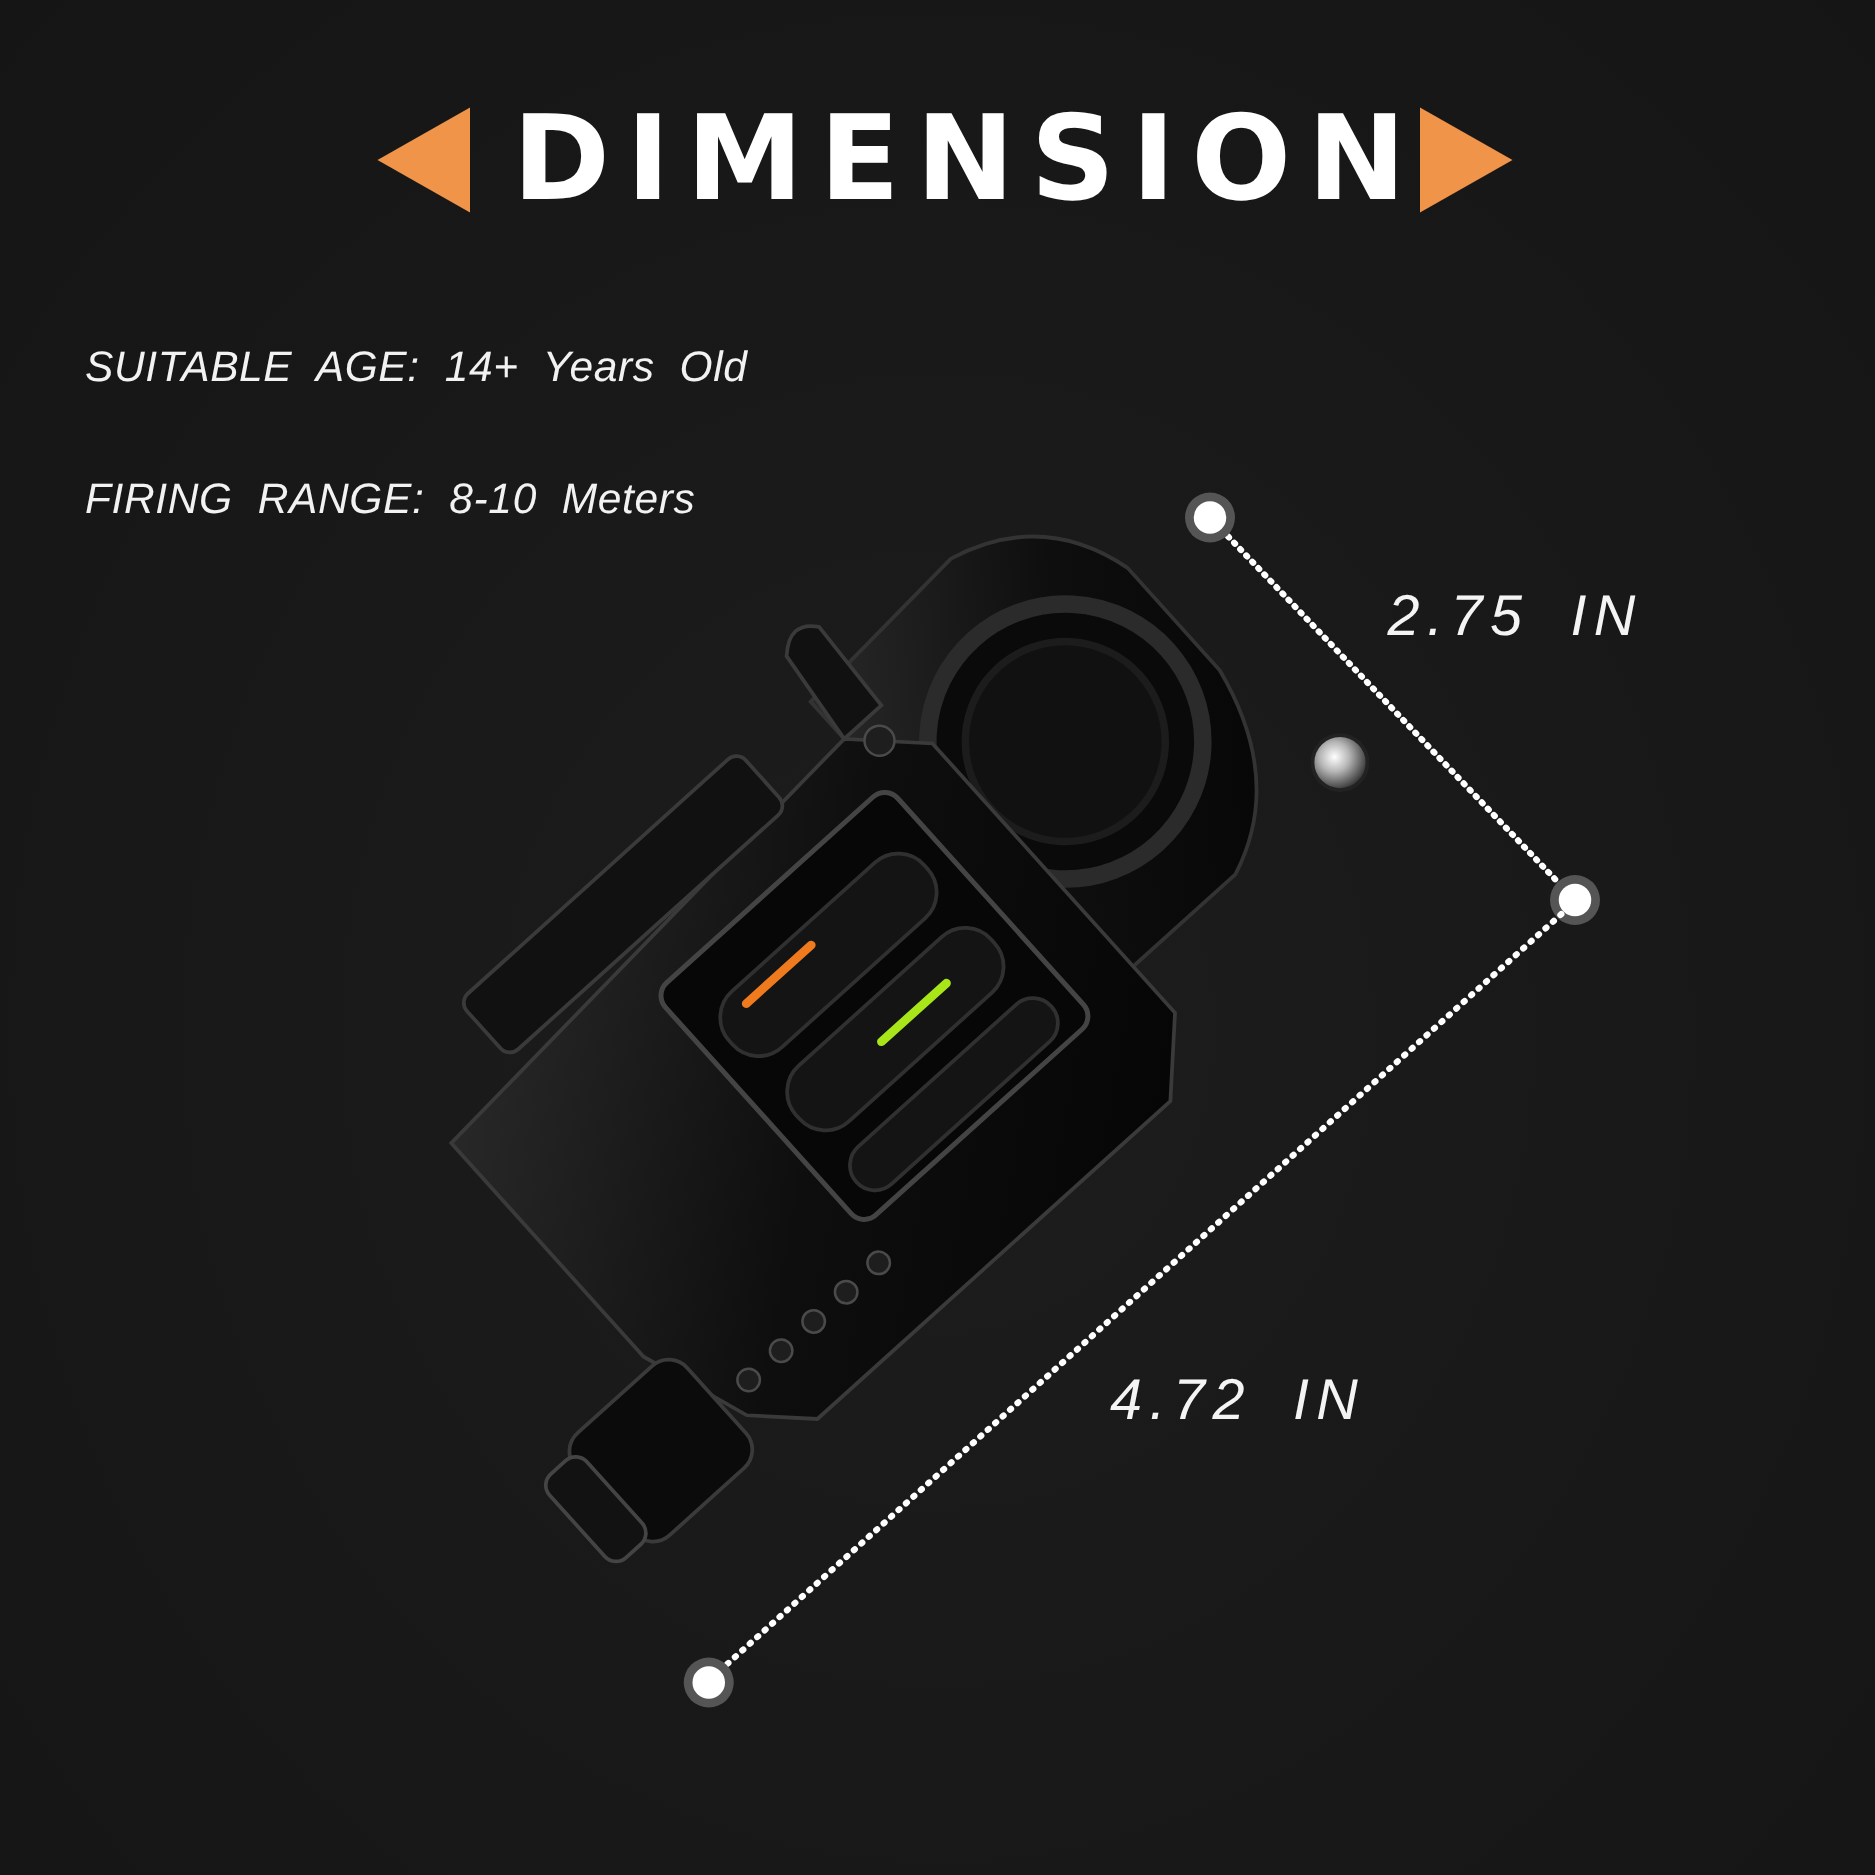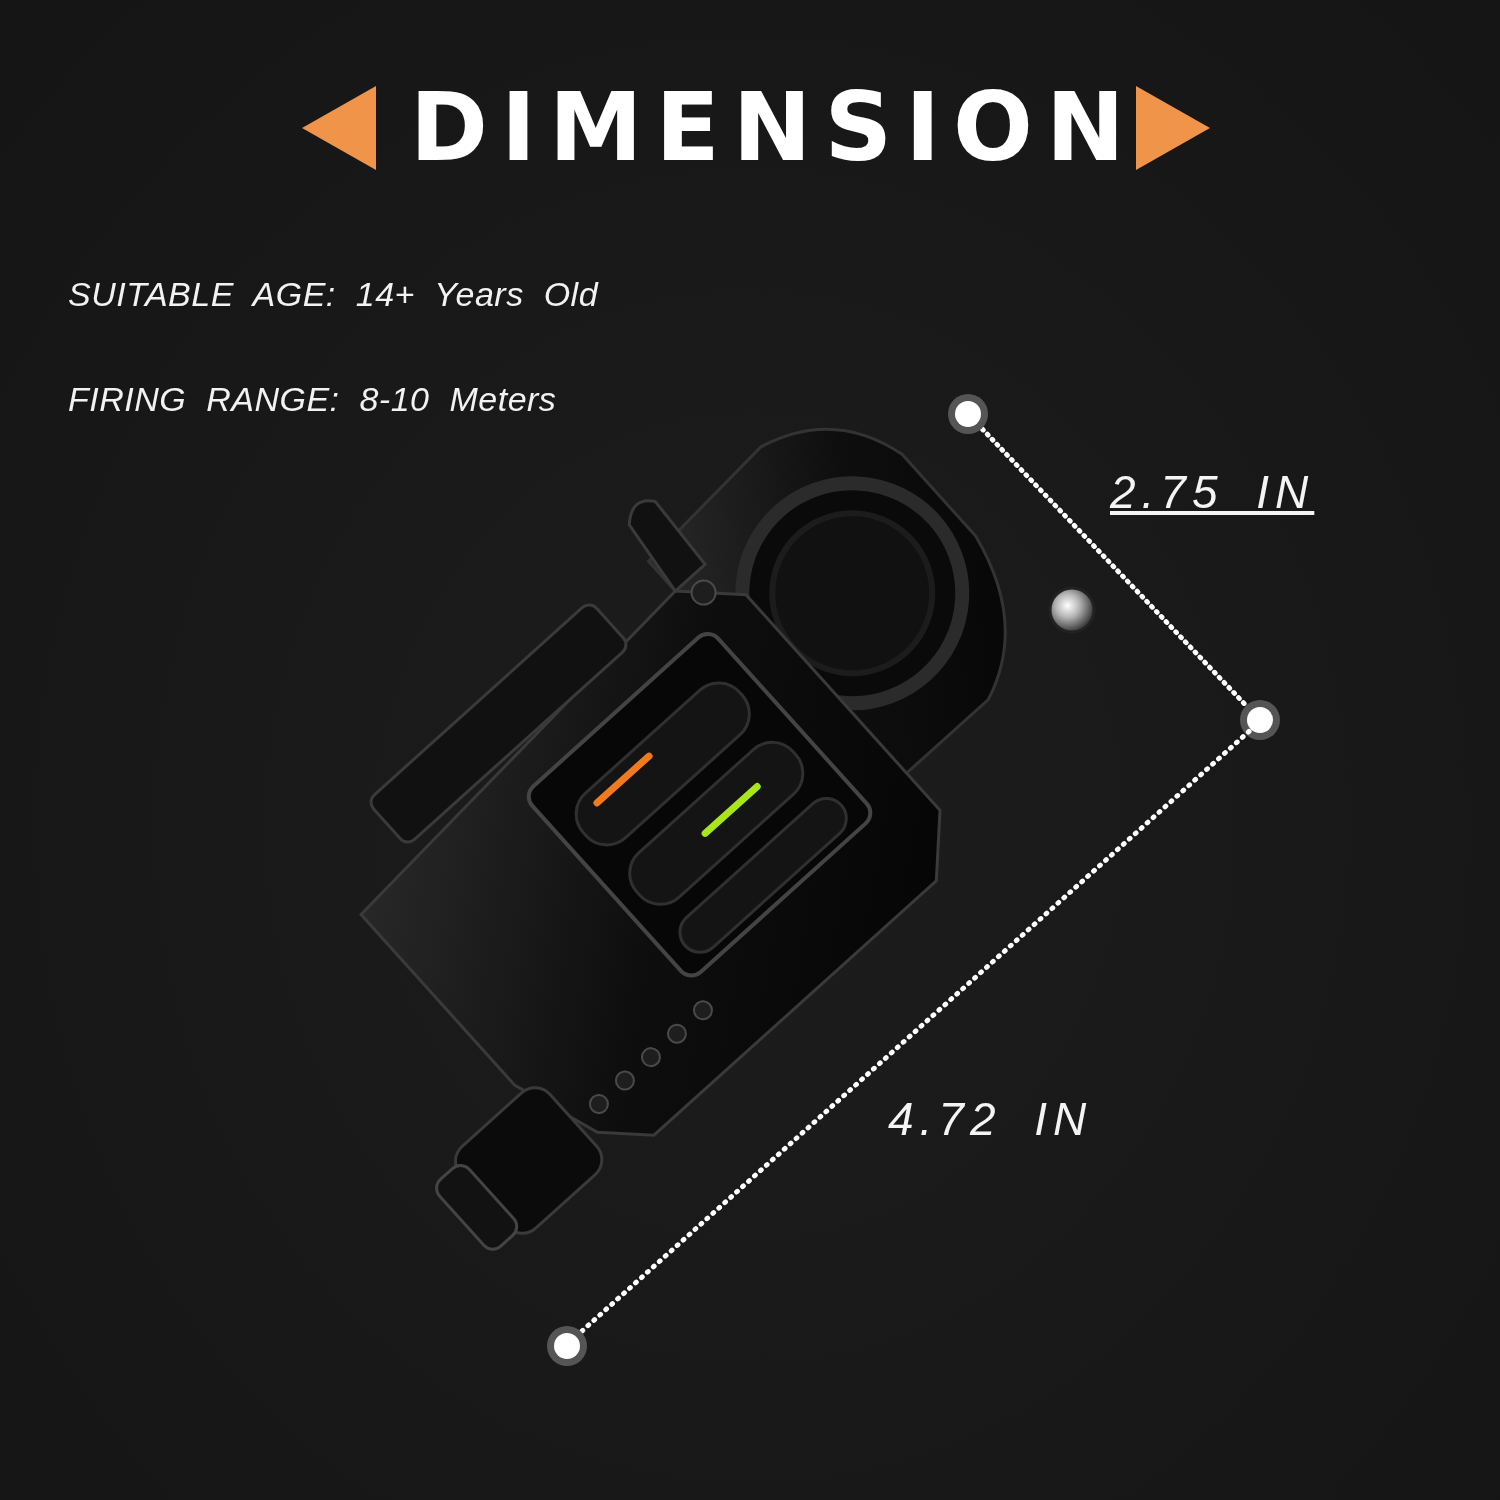--- a/index.html
+++ b/index.html
@@ -13,21 +13,21 @@
   .arrow { position:absolute; top:16px; width:0; height:0; }
   .arrow-left { left:302px; border-top:42px solid transparent; border-bottom:42px solid transparent;
                 border-right:74px solid #f0944a; }
   .arrow-right { left:1136px; border-top:42px solid transparent; border-bottom:42px solid transparent;
                  border-left:74px solid #f0944a; }
   .spec { position:absolute; left:68px; color:#f2f2f2; font-size:34px; font-style:italic;
           word-spacing:10px; letter-spacing:0.5px; }
   .spec1 { top:275px; }
   .spec2 { top:356px;margin-top:24px; }
   .dim { position:absolute; color:#f4f4f4; font-size:46px; font-style:italic; letter-spacing:6px; word-spacing:14px; }
-  .dim-w { left:1110px; top:465px;text-decoration:underline; }
+  .dim-w { left:1110px; top:465px; }
   .dim-l { left:888px; top:1092px; }
   svg.layer { position:absolute; left:0; top:0; }
 </style>
 </head>
 <body>
 
 <div class="bg"></div>
 
 <div class="title-wrap">
   <div class="arrow arrow-left"></div>

